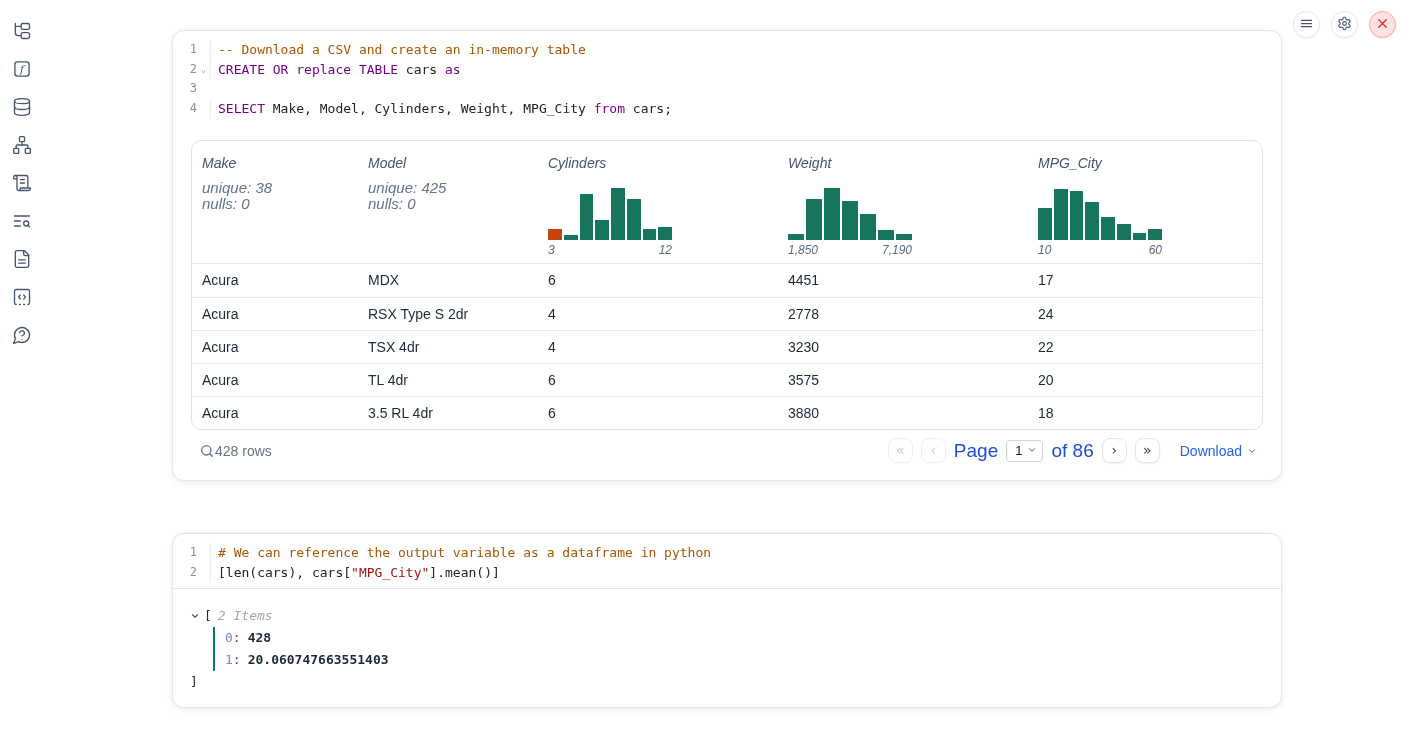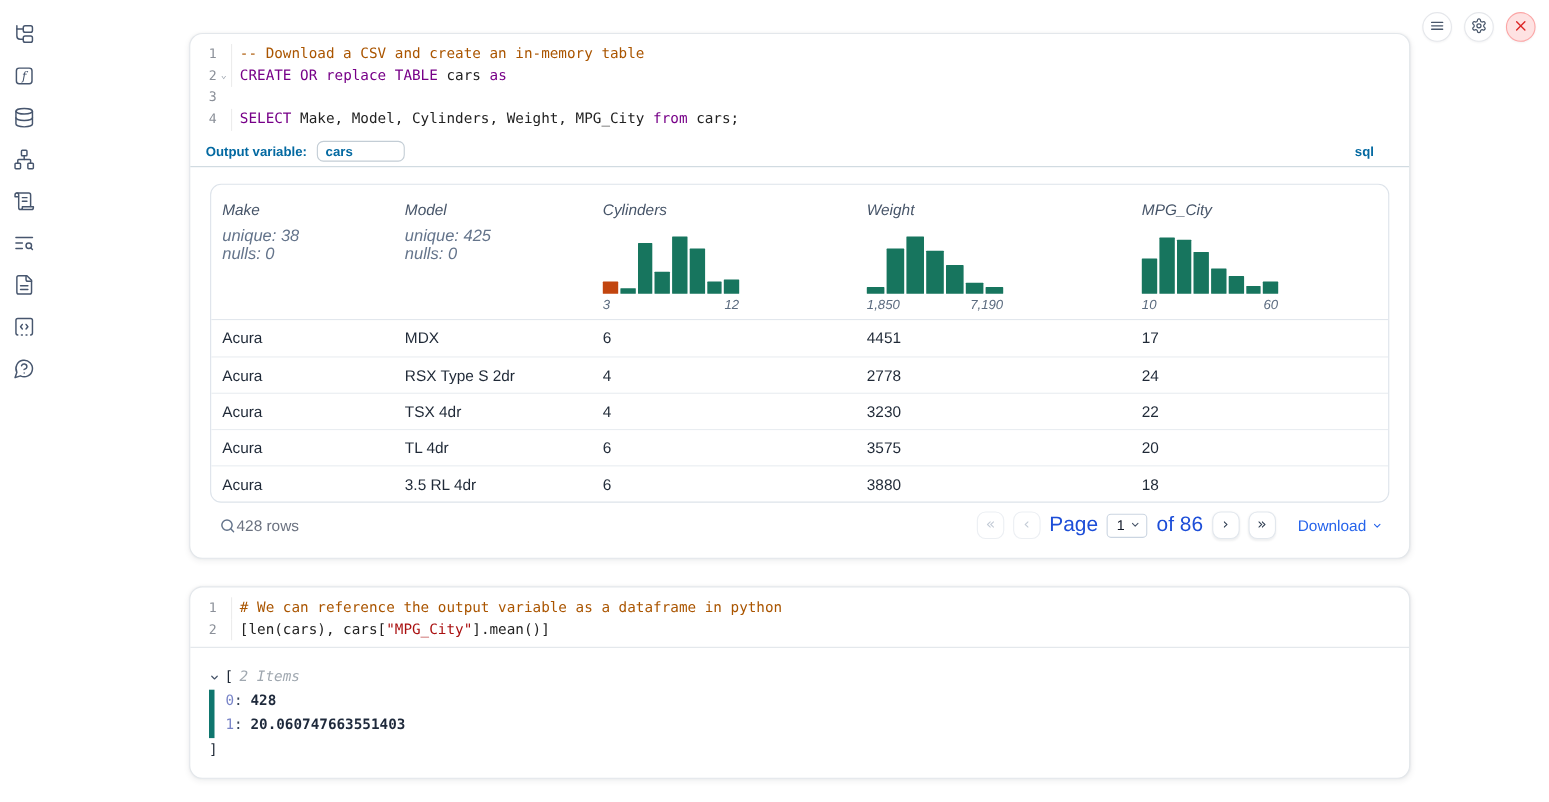--- a/index.html
+++ b/index.html
@@ -68,21 +68,21 @@
   .download { margin-left:12px; display:flex; align-items:center; gap:5px; color:#2563eb; font-size:14px; cursor:pointer; }
 
   
   .divider { border-bottom:1px solid #e2e6ea; }
   .tree { padding:16px 18px 14px 17px; font-family:"DejaVu Sans Mono", monospace; font-size:13px; line-height:22px; color:#1f2937; }
   .tree-row { display:flex; align-items:center; }
   .tree-chevron { width:12px; display:flex; align-items:center; color:#475569; cursor:pointer; flex:0 0 auto; }
   .tree-chevron svg { width:10px; height:10px; }
   .tree-bracket { margin-left:2px; }
   .tree-items { margin-left:6px; font-style:italic; color:#a0a8b0; }
-  .tree-entries { margin-left:0; border-left:5px solid #0f766e; padding-left:10px; }
+  .tree-entries { margin-left:23px; border-left:2px solid #0f766e; padding-left:10px; }
   .tree-key { color:#7985c8; }
   .tree-colon { color:#334155; }
   .tree-val { color:#1e293b; font-weight:600; margin-left:7px; }
 </style>
 </head>
 <body>
 
 <nav class="sidebar">
   <button class="sb-btn">
     <svg viewBox="0 0 24 24" fill="none" stroke="currentColor" stroke-width="1.6" stroke-linecap="round" stroke-linejoin="round">
@@ -176,25 +176,20 @@
   </button>
 </div>
 
 <section class="cell" id="cell-sql">
   <div class="editor" id="sql-editor">
       <div class="code-line"><span class="ln">1</span><span class="fold"></span><span class="code"><span class="tk-comment">-- Download a CSV and create an in-memory table</span></span></div>
       <div class="code-line"><span class="ln">2</span><span class="fold">⌄</span><span class="code"><span class="tk-kw">CREATE</span><span class="tk-p"> </span><span class="tk-kw">OR</span><span class="tk-p"> </span><span class="tk-kw">replace</span><span class="tk-p"> </span><span class="tk-kw">TABLE</span><span class="tk-p"> cars </span><span class="tk-kw">as</span></span></div>
       <div class="code-line"><span class="ln">3</span><span class="fold"></span></div>
       <div class="code-line"><span class="ln">4</span><span class="fold"></span><span class="code"><span class="tk-kw">SELECT</span><span class="tk-p"> Make, Model, Cylinders, Weight, MPG_City </span><span class="tk-kw">from</span><span class="tk-p"> cars;</span></span></div>
     </div>
-  <div class="ovrow">
-    <span class="ovlabel">Output variable:</span>
-    <input class="ovinput" type="text" value="cars" style="">
-    <span class="langbadge">sql</span>
-  </div>
   <div class="cell-output">
     <div class="dtable">
       <div class="thead tgrid" id="table-header">
           <div class="th">
             <div class="col-name">Make</div>
             <div class="col-stats">
               <div>unique: 38</div>
               <div>nulls: 0</div>
             </div>
           </div>

